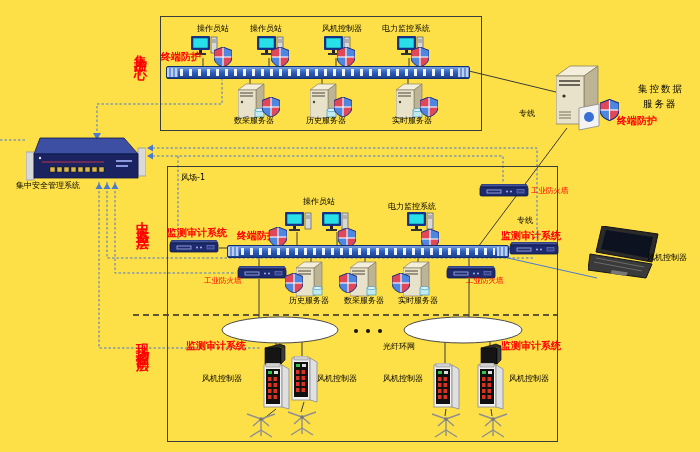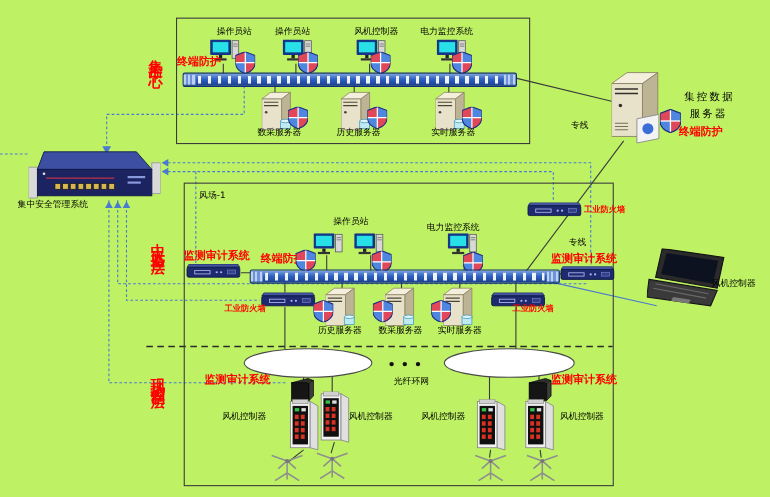--- a/index.html
+++ b/index.html
@@ -1,23 +1,23 @@
 <!DOCTYPE html>
 <html><head>
 <meta charset="utf-8">
 <style>
   html,body{margin:0;padding:0;background:#fff;}
-  #stage{position:relative;width:700px;height:452px;background:#bef264;overflow:hidden;
+  #stage{position:relative;width:700px;height:452px;background:#fde047;overflow:hidden;
          font-family:"DejaVu Sans",sans-serif;}
   #wires{position:absolute;left:0;top:0;width:700px;height:452px;}
   .frame{position:absolute;border:1.5px solid #3c3c3c;background:transparent;}
   .lbl{position:absolute;font-size:8px;color:#000;line-height:1.15;white-space:nowrap;}
   .lbl.red{color:#ff0000;font-size:10px;font-weight:bold;}
-  .lbl.red2{color:#ff0000;font-size:7.5px;font-weight:bold;}
-  .lbl.big{font-size:9.5px;letter-spacing:2px;}
+  .lbl.red2{color:#ff0000;font-size:7.5px;font-weight:normal;}
+  .lbl.big{font-size:9.5px;letter-spacing:2px;margin-left:16px;}
   .vlabel{position:absolute;writing-mode:vertical-rl;text-orientation:upright;
           color:#ff0000;font-weight:bold;font-size:13px;letter-spacing:4px;line-height:1;}
   .icon{position:absolute;}
   .bus{position:absolute;height:11px;border:1px solid #123070;border-radius:2px;
        background:linear-gradient(180deg,#7fa3e0 0%,#2f62c2 45%,#1c3f8e 100%);}
   .bus .dashes{position:absolute;top:2px;bottom:2px;left:13px;right:13px;
        background:repeating-linear-gradient(90deg,rgba(255,255,255,.92) 0 3px,transparent 3px 9px);}
   .bus::before,.bus::after{content:"";position:absolute;top:1px;bottom:1px;width:11px;
        background:repeating-linear-gradient(90deg,#bcd0f2 0 2px,#6f93d8 2px 4px);}
   .bus::before{left:0}.bus::after{right:0}
@@ -353,21 +353,21 @@
     </svg>
   <div class="lbl" style="left:289px;top:296px;">历史服务器</div>
   <div class="lbl" style="left:344px;top:296px;">数采服务器</div>
   <div class="lbl" style="left:398px;top:296px;">实时服务器</div>
 
   <svg class="icon" style="left:588px;top:226px;width:74px;height:58px;">
       <use href="#sym-laptop"></use>
     </svg>
   <div class="lbl" style="left:647px;top:253px;">风机控制器</div>
 
-  <div class="lbl" style="left:358px;top:342px;">光纤环网</div>
+  <div class="lbl" style="left:383px;top:342px;">光纤环网</div>
   <div class="lbl red" style="left:186px;top:340px;">监测审计系统</div>
   <div class="lbl red" style="left:501px;top:340px;">监测审计系统</div>
   <svg class="icon" style="left:263px;top:343px;width:24px;height:22px;">
       <use href="#sym-blackbox"></use>
     </svg>
   <svg class="icon" style="left:479px;top:343px;width:24px;height:22px;">
       <use href="#sym-blackbox"></use>
     </svg>
 
   <svg class="icon" style="left:262px;top:363px;width:30px;height:47px;">

